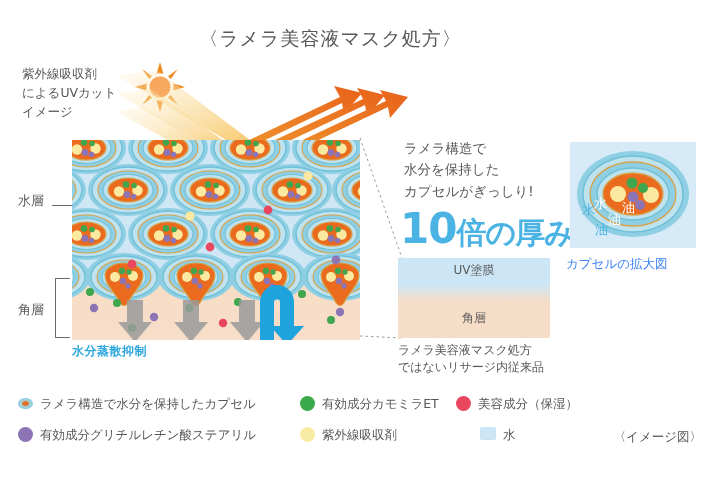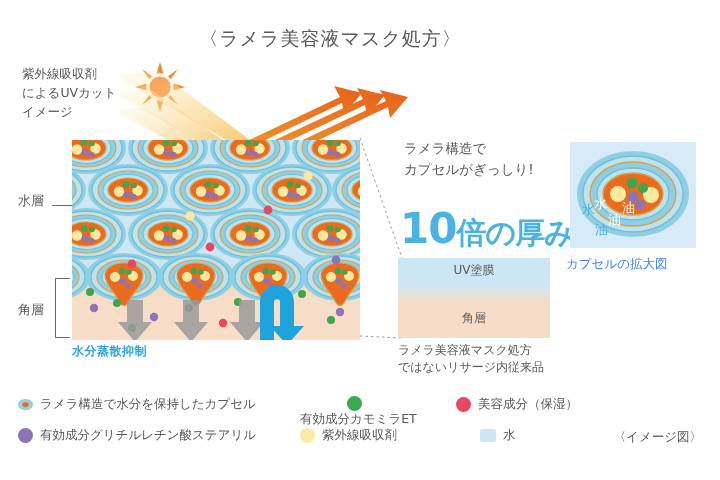--- a/index.html
+++ b/index.html
@@ -68,21 +68,21 @@
   #cmpbar .lbl.a{top:4px;}
   #cmpbar .lbl.b{top:52px;}
   #cmp-caption{left:398px;top:342px;width:200px;font-size:12px;line-height:1.45;color:#595757;}
 
   
   #magbox{left:570px;top:142px;width:126px;height:106px;background:#d6eaf7;}
   #mag-caption{left:566px;top:256px;font-size:12.5px;color:#3b82f6;}
 
   
   #legend{left:0;top:396px;width:720px;height:62px;}
-  .lg-item{position:absolute;display:flex;align-items:center;font-size:12.5px;color:#595757;}
+  .lg-item{position:absolute;display:flex;font-size:12.5px;color:#595757;}
   .lg-swatch{width:15px;height:15px;border-radius:50%;margin-right:7px;flex:none;}
   .lg-swatch.sq{border-radius:2px;width:16px;height:13px;}
   #img-note{position:absolute;right:18px;top:33px;font-size:12.5px;color:#595757;}
 </style>
 </head>
 <body>
 
 <div class="abs" id="title">〈ラメラ美容液マスク処方〉</div>
 
 <div class="abs" id="uv-caption">
@@ -238,20 +238,21 @@
 
 <svg class="abs" id="connector" viewBox="0 0 56 212">
   <g stroke="#9b9b9b" stroke-width="1" stroke-dasharray="2.5,3" fill="none">
     <line x1="4" y1="8" x2="46" y2="128"></line>
     <line x1="4" y1="206" x2="46" y2="208"></line>
   </g>
 </svg>
 
 <div class="abs" id="explain">
   <div>ラメラ構造で</div>
+  <div>水分を保持した</div>
   <div>カプセルがぎっしり!</div>
 </div>
 <div class="abs" id="bigtext">
   <span class="num">10</span><span>倍の厚み</span>
 </div>
 
 <div class="abs" id="cmpbar">
   <div class="uv"></div>
   <div class="grad"></div>
   <div class="sc"></div>
@@ -297,21 +298,21 @@
       <ellipse cx="10" cy="7.5" rx="4.2" ry="3" fill="#ea6a1e"></ellipse>
     </svg>
     <span>ラメラ構造で水分を保持したカプセル</span>
   </div>
 
   <div class="lg-item" style="left:18px;top:31px;">
     <span class="lg-swatch" style="background:#8d74b5;"></span>
     <span>有効成分グリチルレチン酸ステアリル</span>
   </div>
 
-  <div class="lg-item" style="left:300px;top:0;flex-direction:column;">
+  <div class="lg-item" style="left:300px;top:0;">
     <span class="lg-swatch" style="background:#39a94b;"></span>
     <span>有効成分カモミラET</span>
   </div>
 
   <div class="lg-item" style="left:300px;top:31px;">
     <span class="lg-swatch" style="background:#f8eca4;"></span>
     <span>紫外線吸収剤</span>
   </div>
 
   <div class="lg-item" style="left:456px;top:0;">

